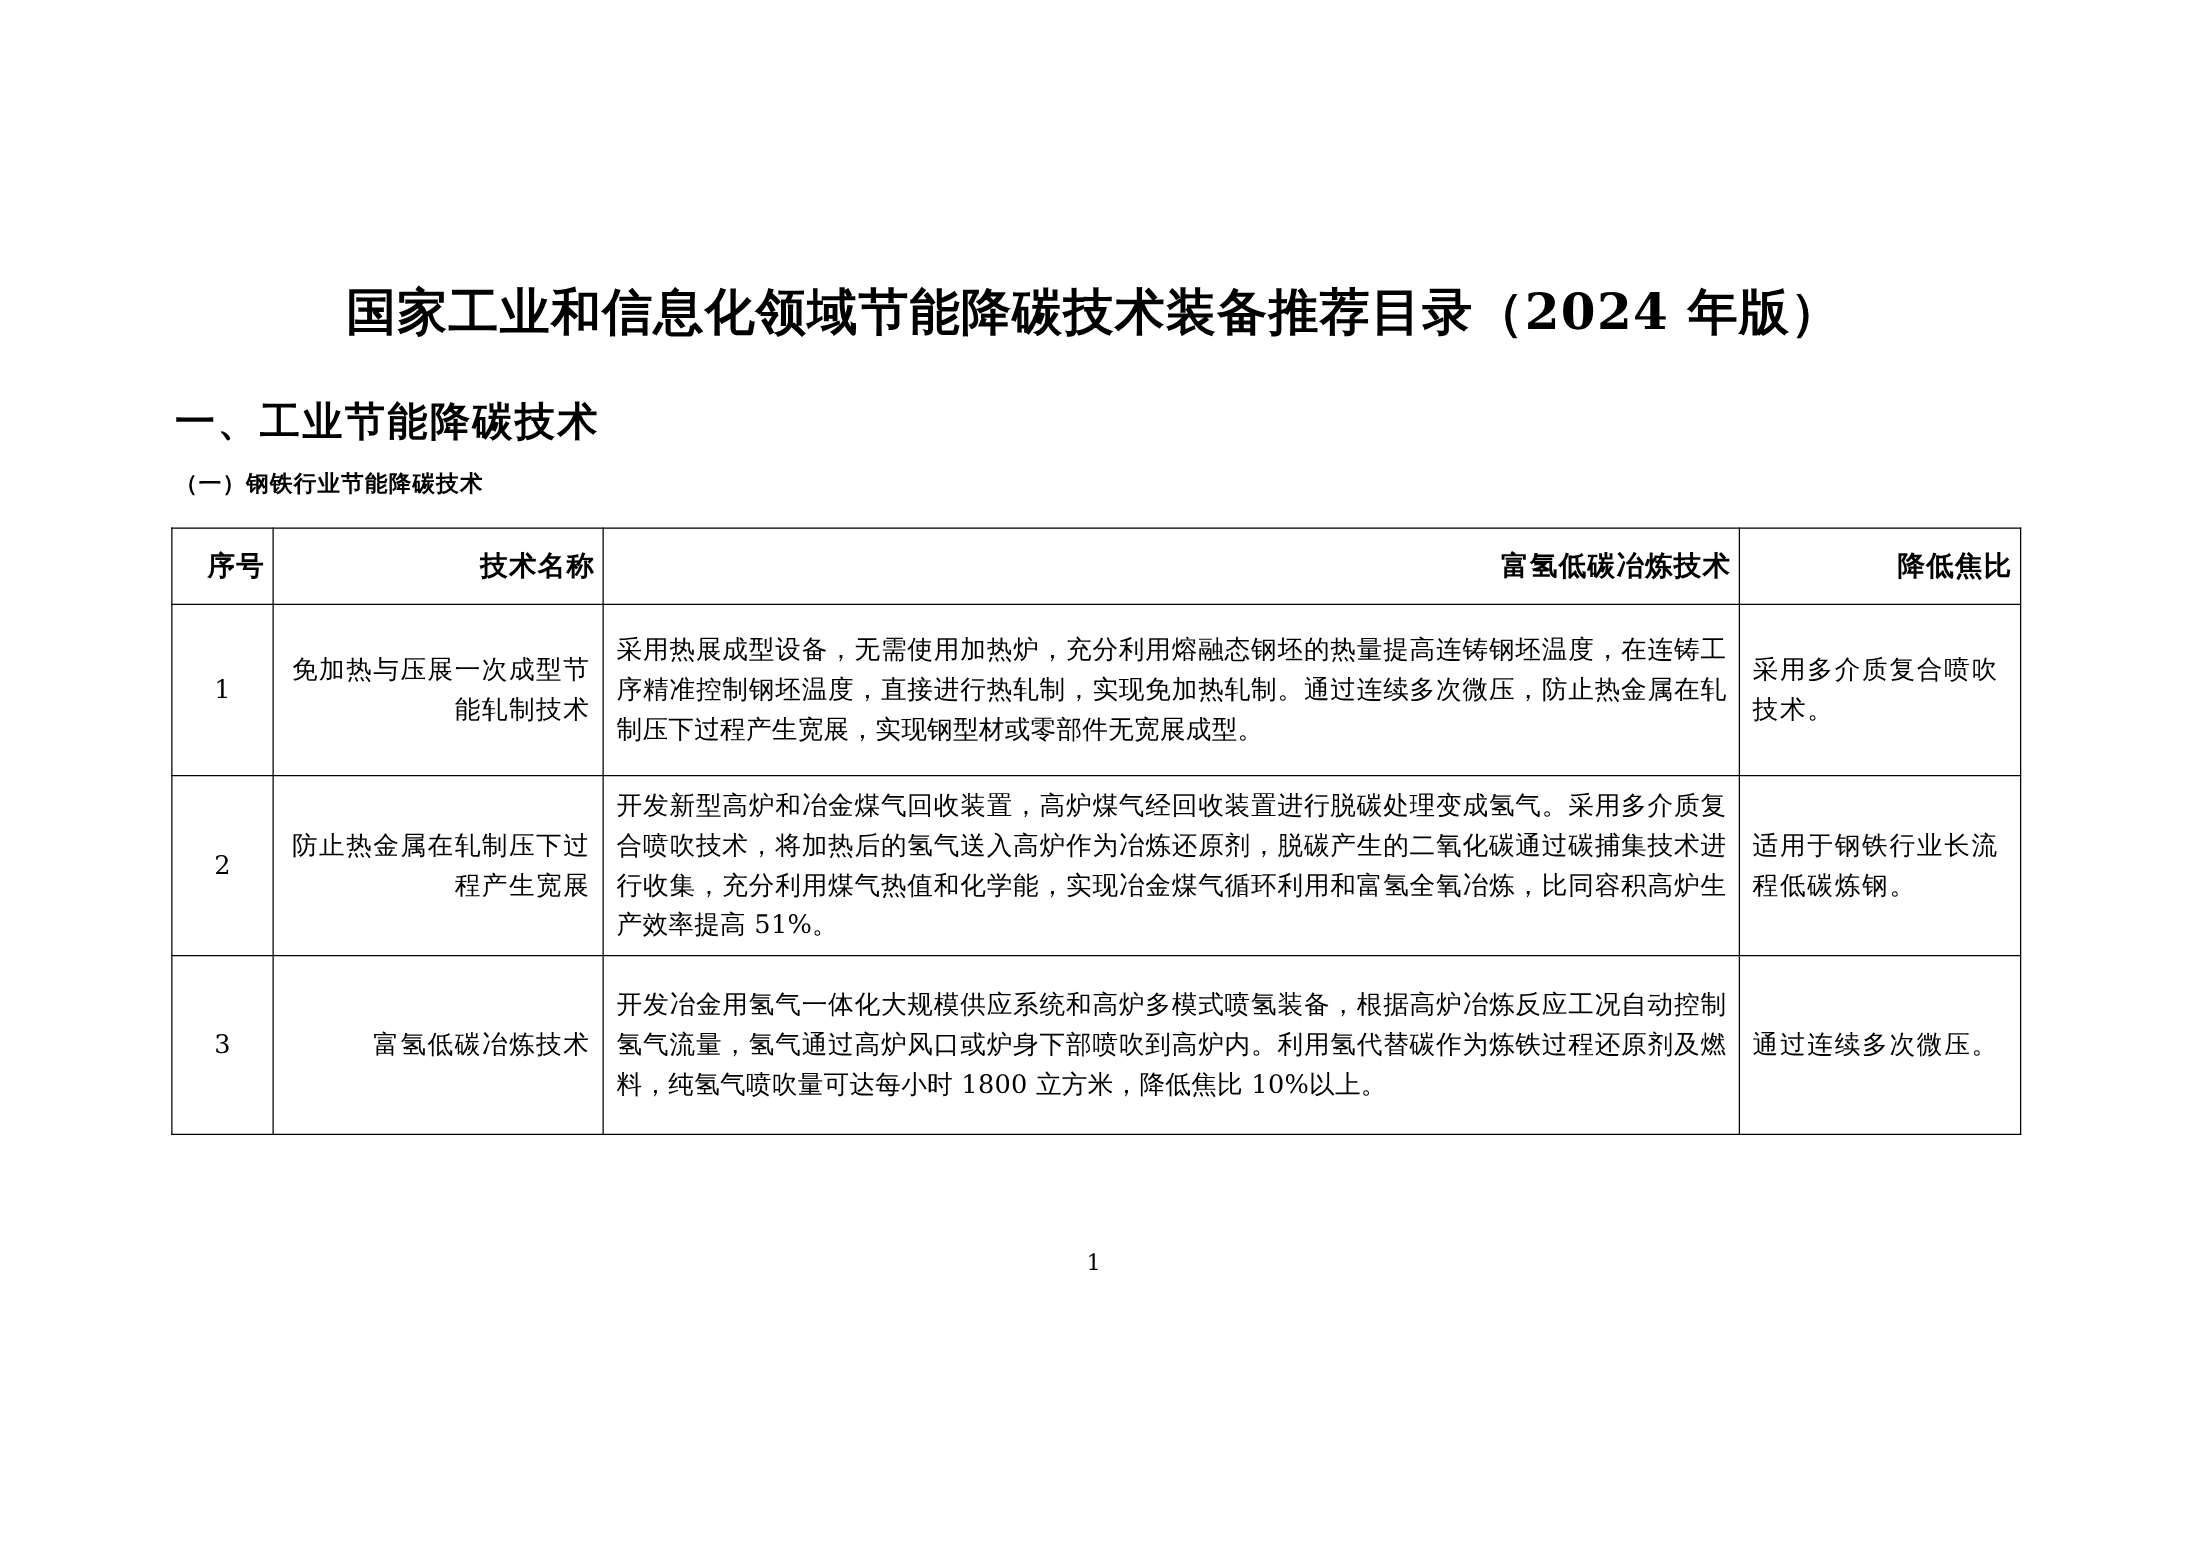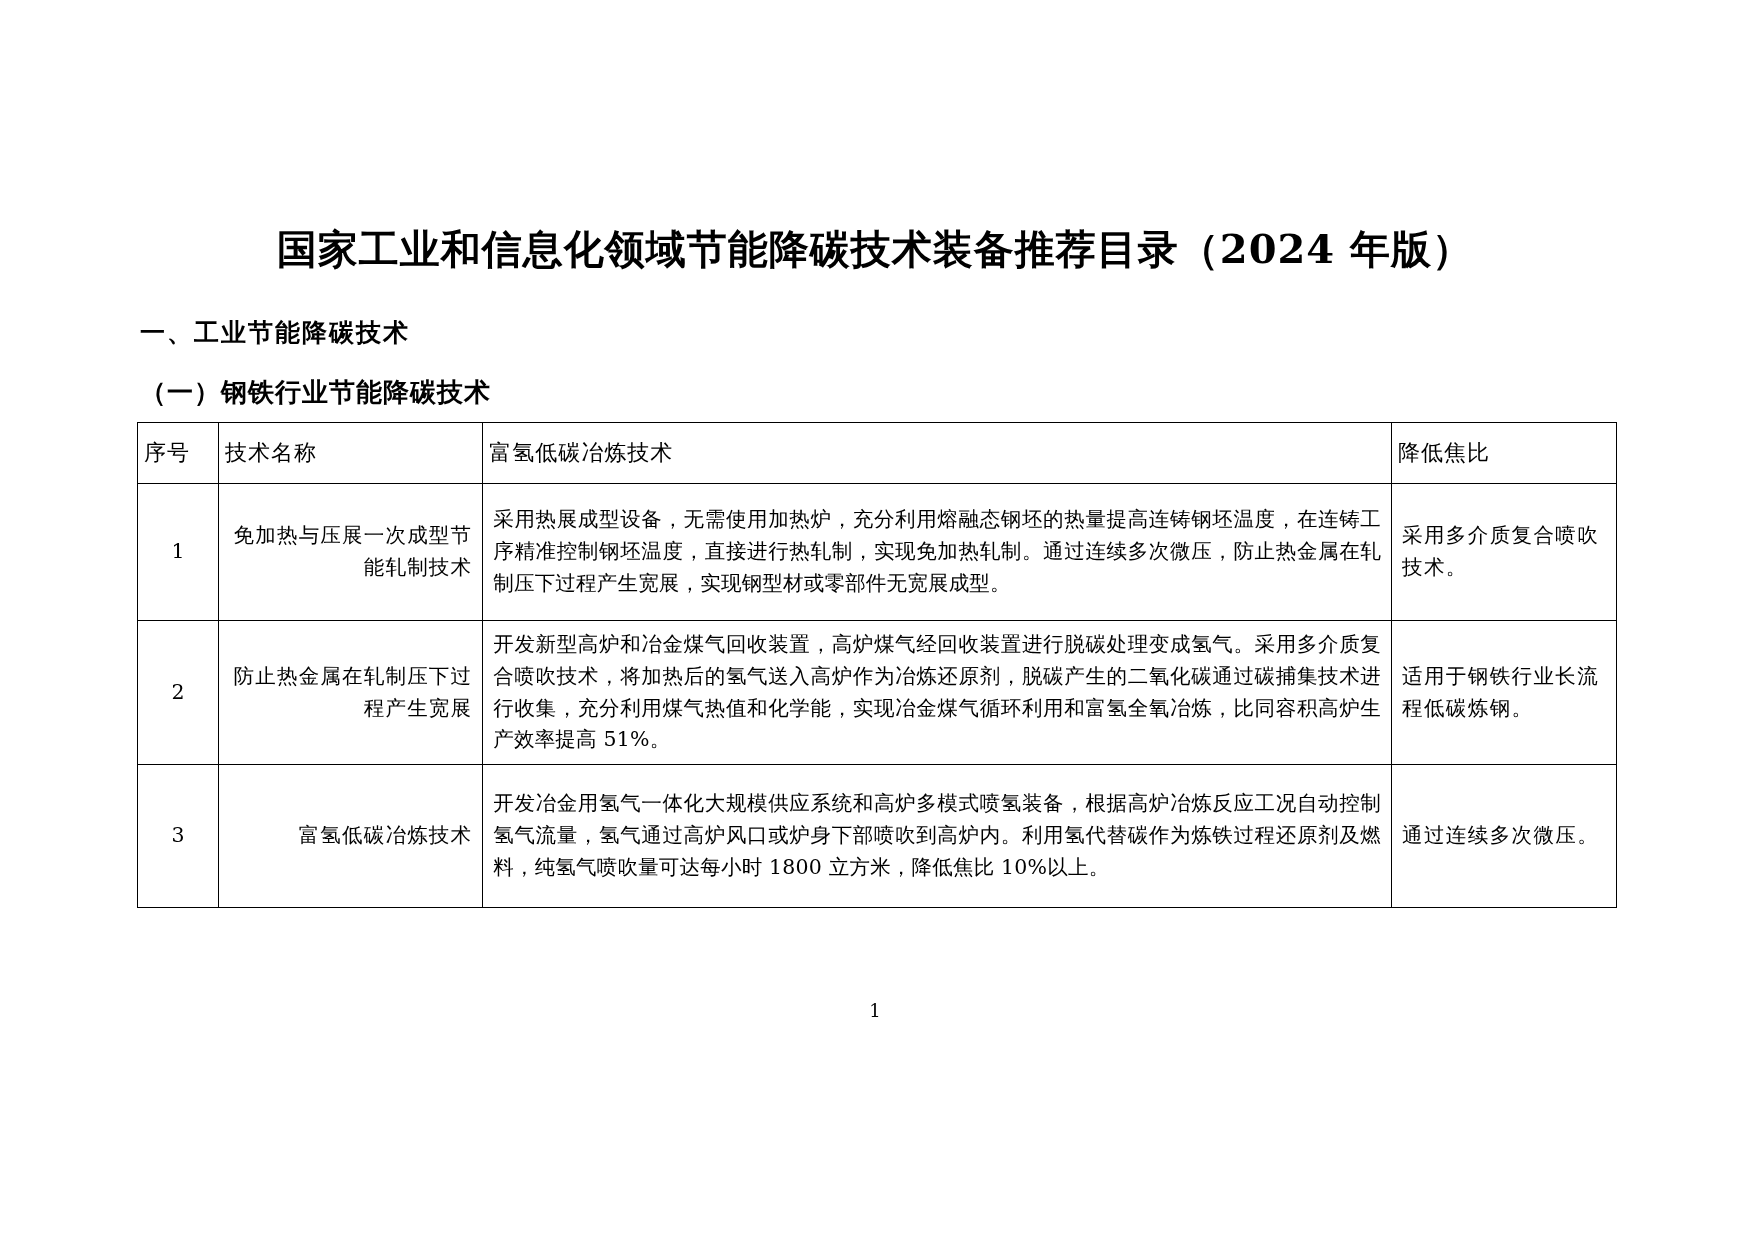--- a/index.html
+++ b/index.html
@@ -32,51 +32,51 @@
     text-align: center;
     font-size: 40px;
     font-weight: bold;
     letter-spacing: 1px;
     font-family: "DejaVu Serif", "Liberation Serif", serif;
   }
   .heading-1 {
     position: absolute;
     left: 140px;
     top: 316px;
-    font-size: 25px;
+    font-size: 32px;
     font-weight: bold;
     letter-spacing: 2px;
   }
   .heading-2 {
     position: absolute;
     left: 140px;
     top: 375px;
-    font-size: 26px;
+    font-size: 18px;
     font-weight: bold;
     letter-spacing: 1px;
   }
   table.tech-table {
     position: absolute;
     left: 137px;
     top: 422px;
     width: 1480px;
     border-collapse: collapse;
     table-layout: fixed;
   }
   table.tech-table th,
   table.tech-table td {
     border: 1.4px solid #000000;
     vertical-align: middle;
     padding: 8px 10px;
     font-size: 20.5px;
     line-height: 1.55;
   }
   table.tech-table th {
-    text-align: left;
-    font-weight: normal;
+    text-align: right;
+    font-weight: bold;
     font-size: 22px;
     letter-spacing: 1px;
     height: 52px;
     padding: 4px 6px;
   }
   col.c-no    { width: 72px; }
   col.c-name  { width: 235px; }
   col.c-desc  { width: 808px; }
   col.c-scope { width: 200px; }
 

